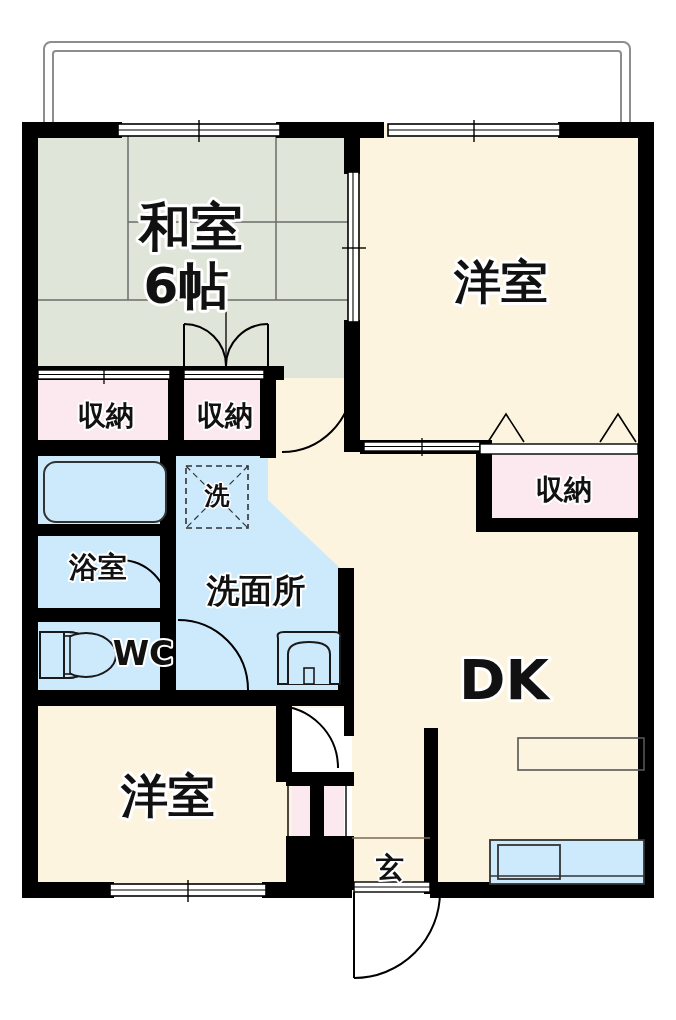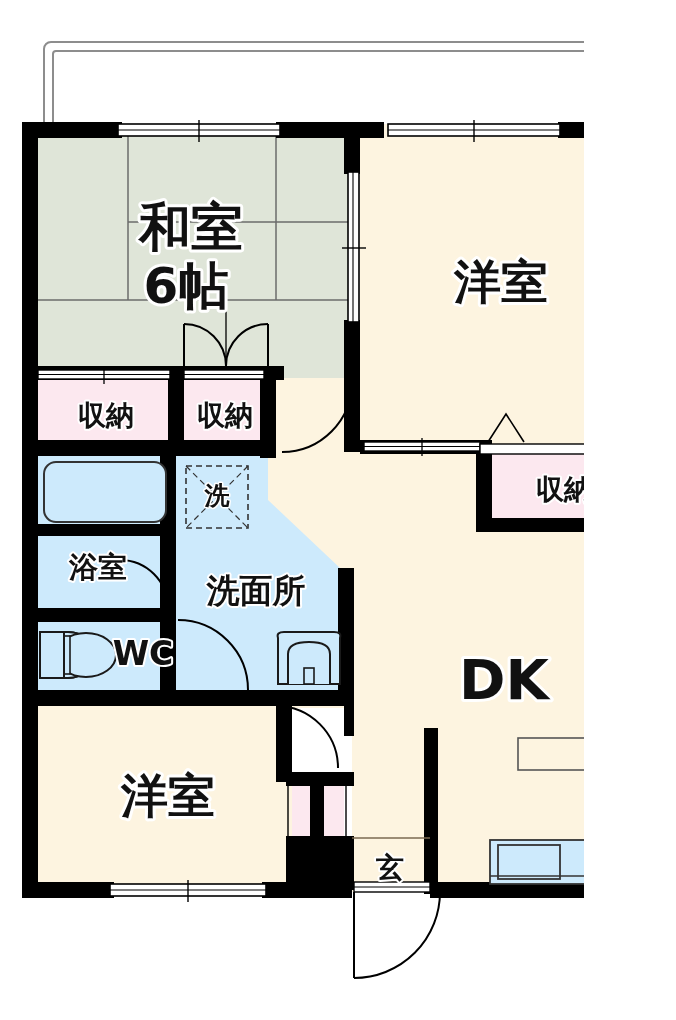--- a/index.html
+++ b/index.html
@@ -1,19 +1,19 @@
 <!DOCTYPE html>
 <html><head>
 <meta charset="utf-8">
 <style>
   html,body{margin:0;padding:0;background:#ffffff;}
   body{font-family:"Liberation Sans","DejaVu Sans",sans-serif;}
   #plan{
     position:relative;
-    width:584px;height:1020px;
+    width:676px;height:1020px;
     background:#737373;
     overflow:hidden;
   }
   svg{display:block;}
   .rlabel{
     font-family:"DejaVu Sans","Liberation Sans",sans-serif;
     font-weight:700;
     fill:#111111;
     paint-order:stroke fill;
     stroke:#ffffff;

